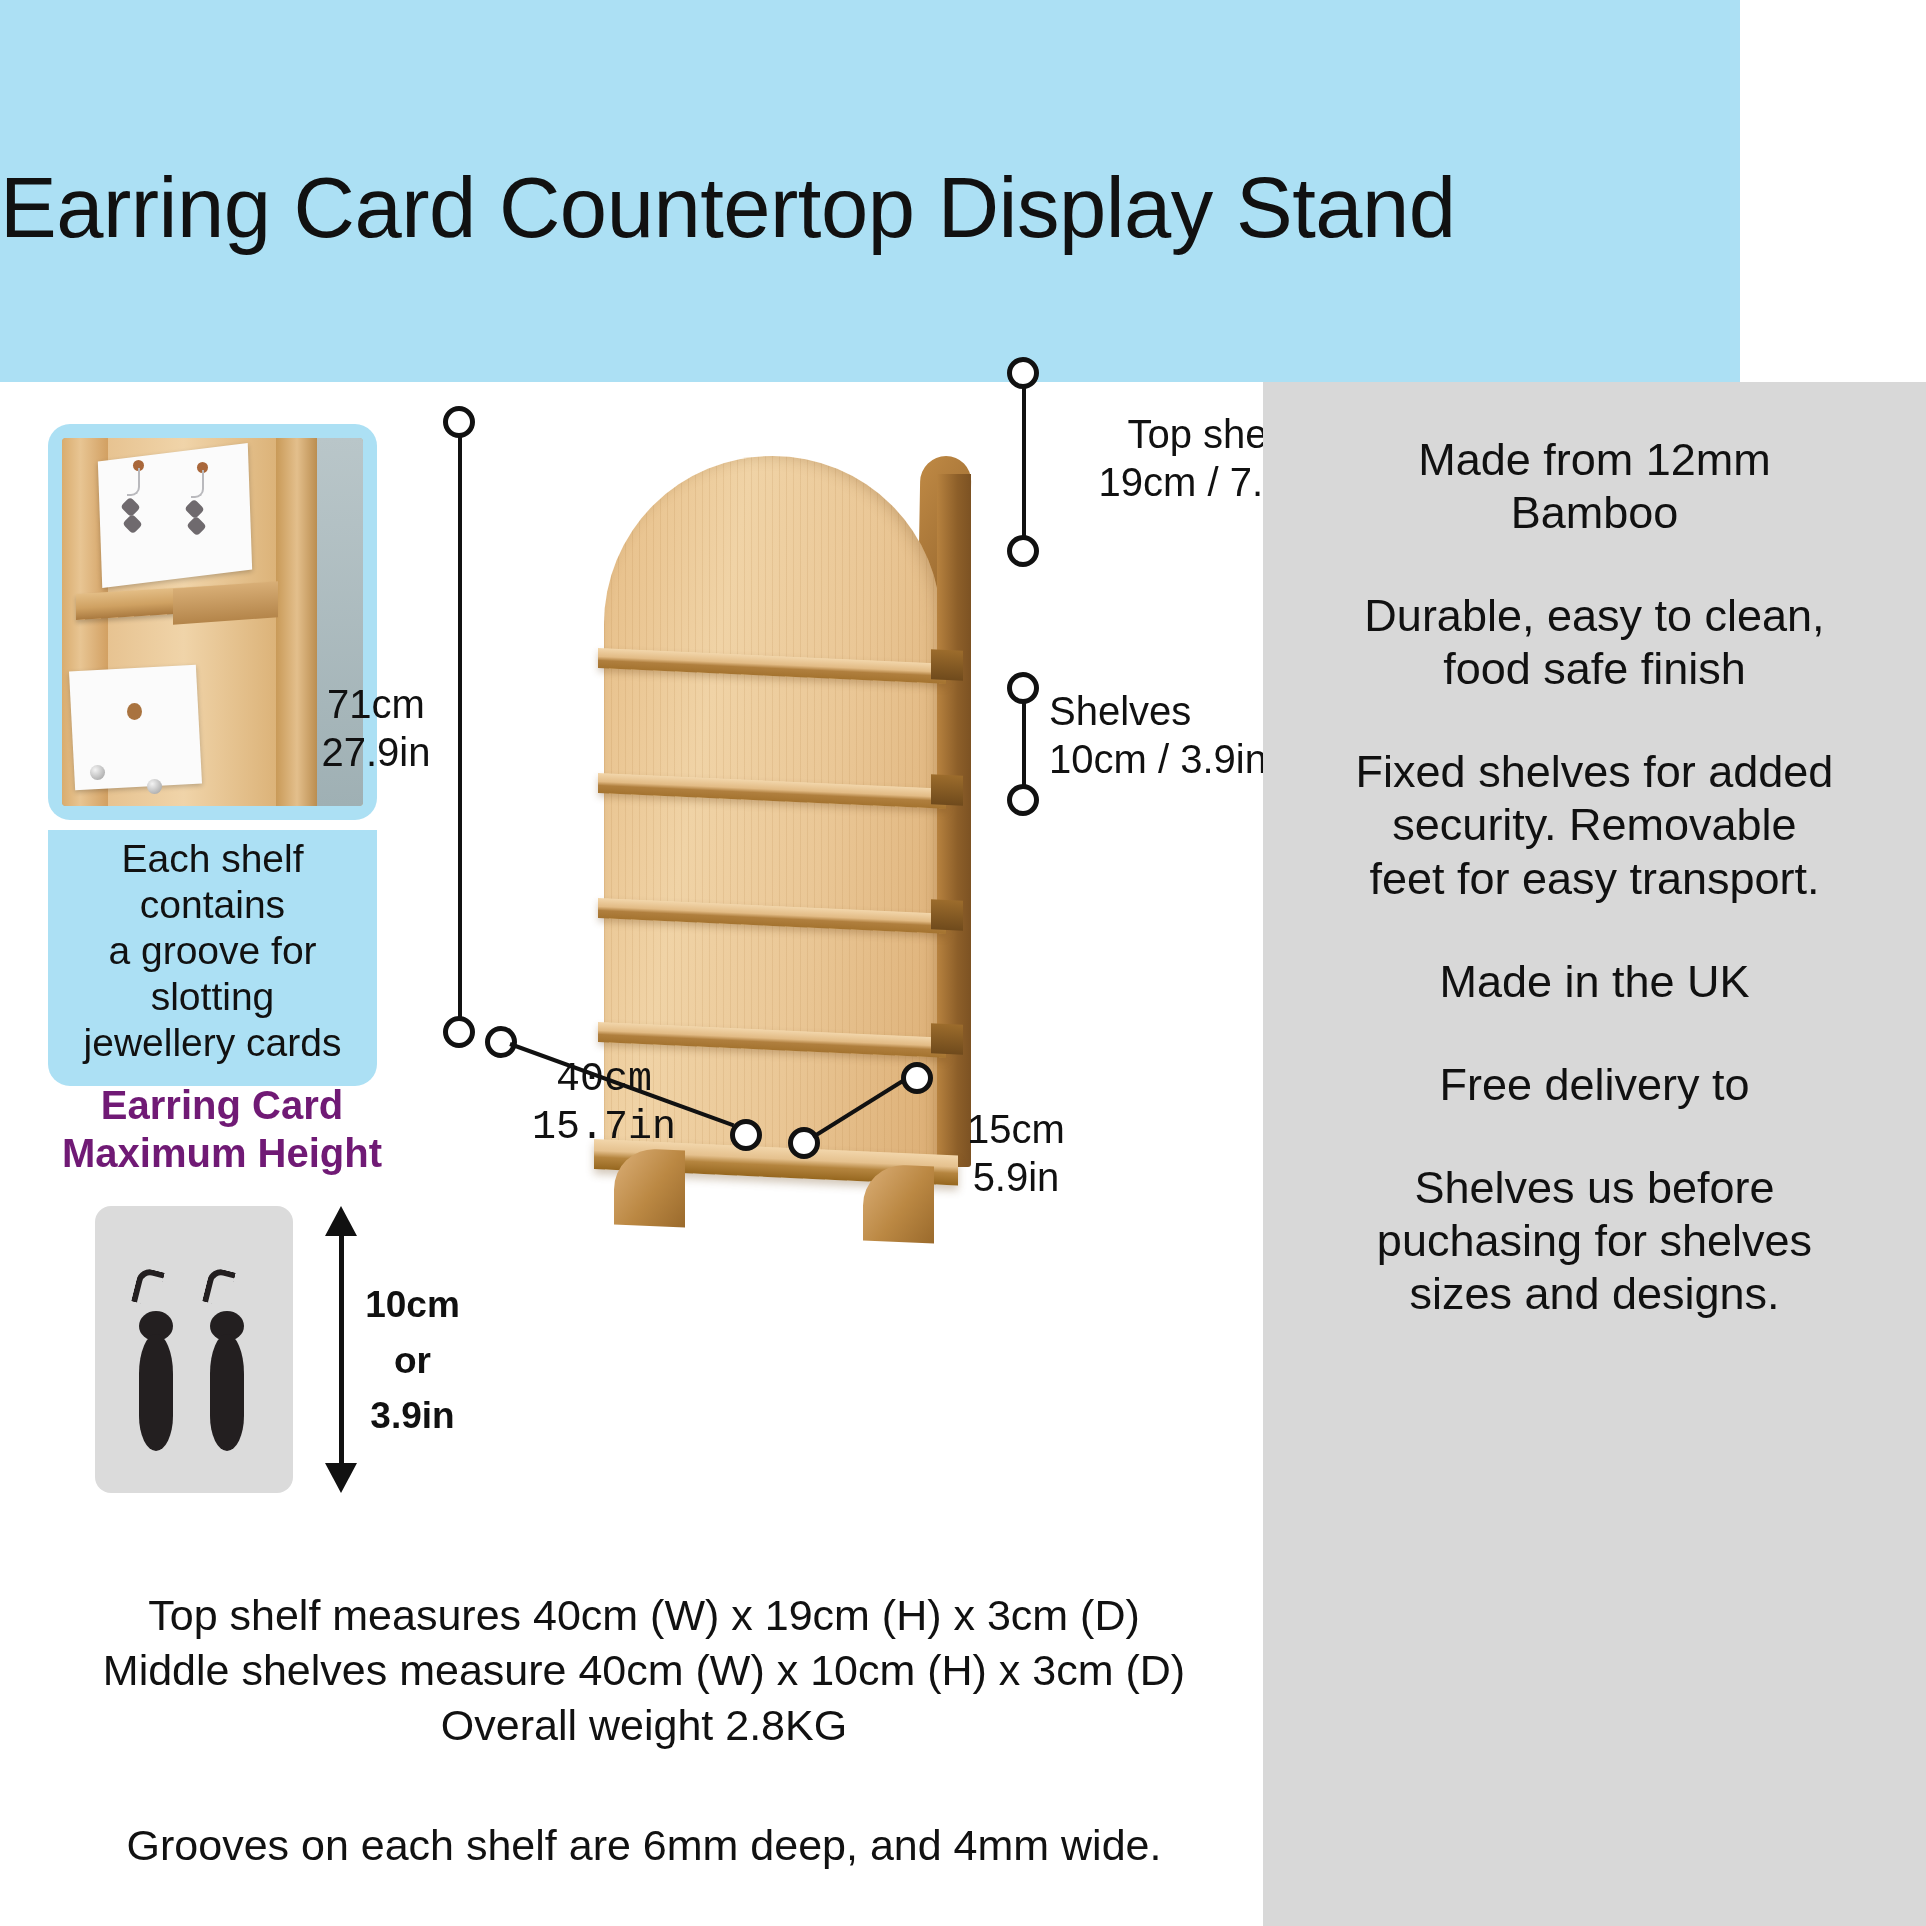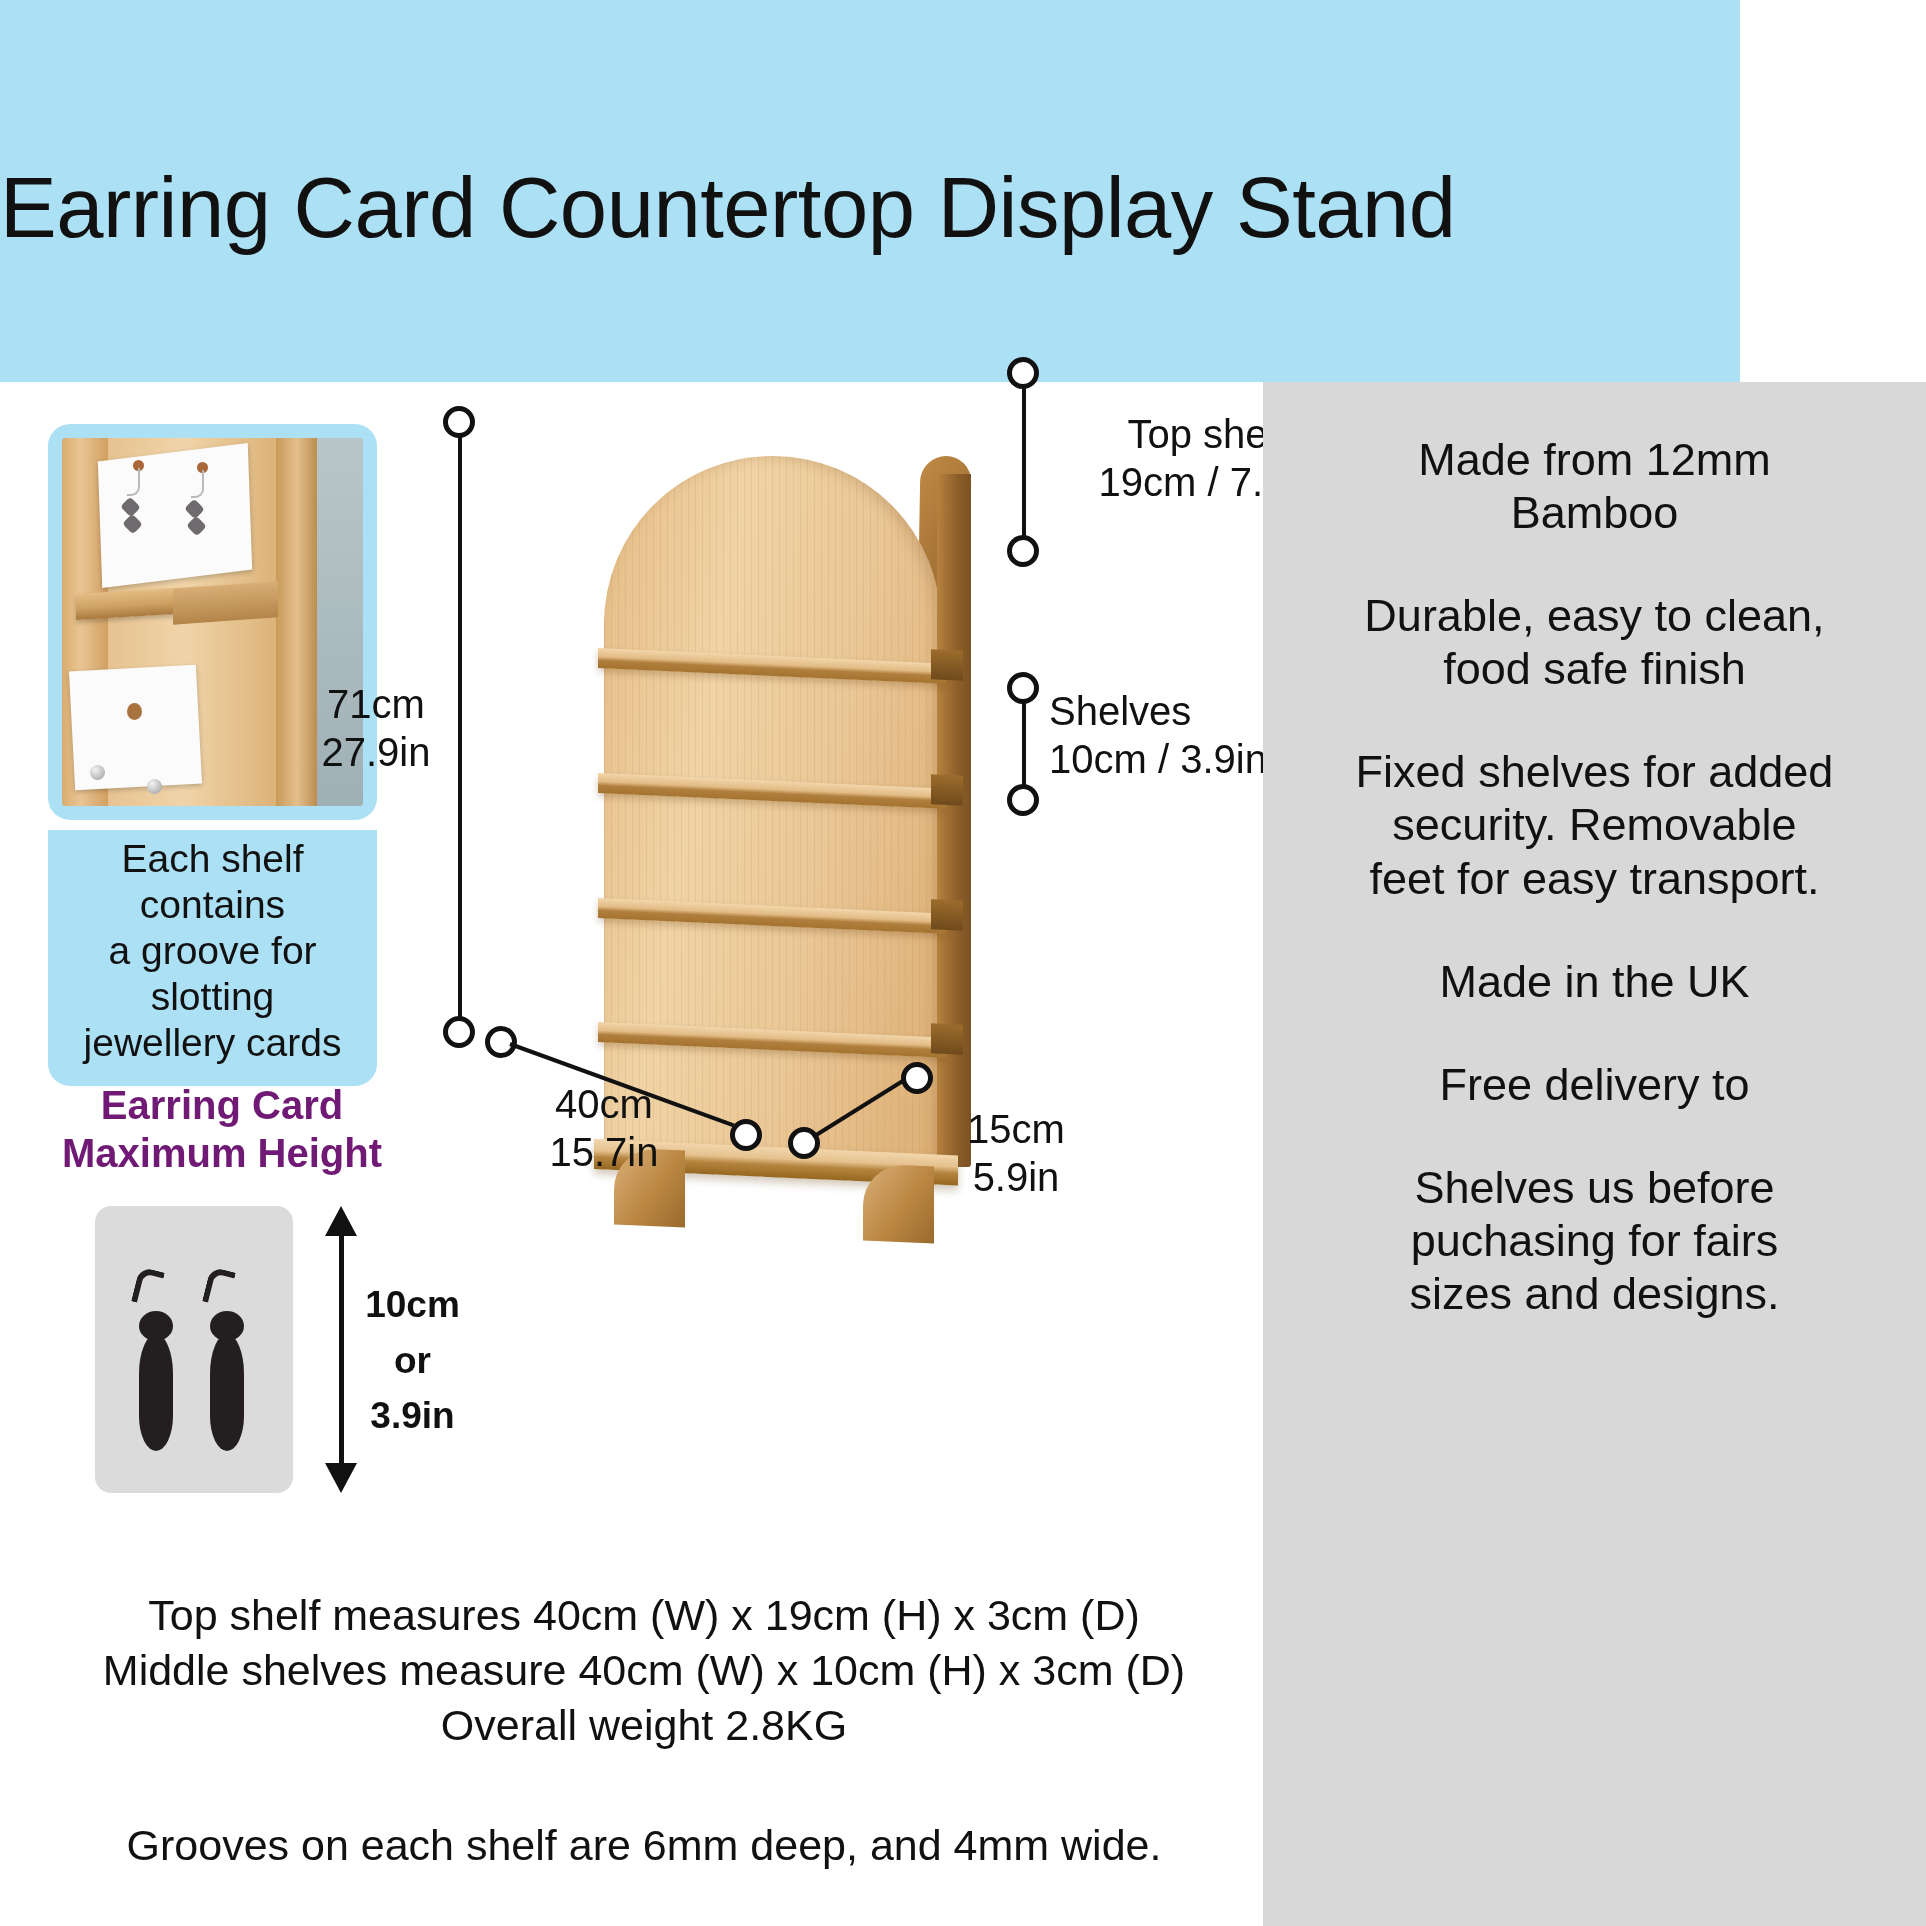--- a/index.html
+++ b/index.html
@@ -185,21 +185,21 @@
   
   #c-sh-top{left:453px;top:236px;}
   #c-sh-bot{left:453px;top:348px;}
   #c-sh-line{left:468px;top:265px;width:4px;height:91px;}
   #c-sh-lbl{left:495px;top:251px;width:317px;text-align:left;}
   
   #c-w-l{left:-69px;top:590px;}
   #c-w-r{left:176px;top:683px;}
   #c-w-line{left:-44px;top:606px;width:238px;height:4px;
     transform-origin:left center;transform:rotate(20deg);}
-  #c-w-lbl{left:-59px;top:644px;width:218px;}
+  #c-w-lbl{left:-59px;top:620px;width:218px;font-family:Liberation Mono, monospace;}
   
   #c-d-l{left:234px;top:691px;}
   #c-d-r{left:347px;top:626px;}
   #c-d-line{left:259px;top:699px;width:111px;height:4px;
     transform-origin:left center;transform:rotate(-32deg);}
   #c-d-lbl{left:368px;top:669px;width:188px;}
 </style>
 </head>
 <body>
 
@@ -351,17 +351,17 @@
       <div>Fixed shelves for added</div>
       <div>security. Removable</div>
       <div>feet for easy transport.</div>
     </div>
   <div class="feature">Made in the UK</div>
   <div class="feature">
       <div>Free delivery to</div>
     </div>
   <div class="feature">
       <div>Shelves us before</div>
-      <div>puchasing for fairs</div>
+      <div>puchasing for shelves</div>
       <div>sizes and designs.</div>
     </div>
 </div>
 
 
 </body></html>

